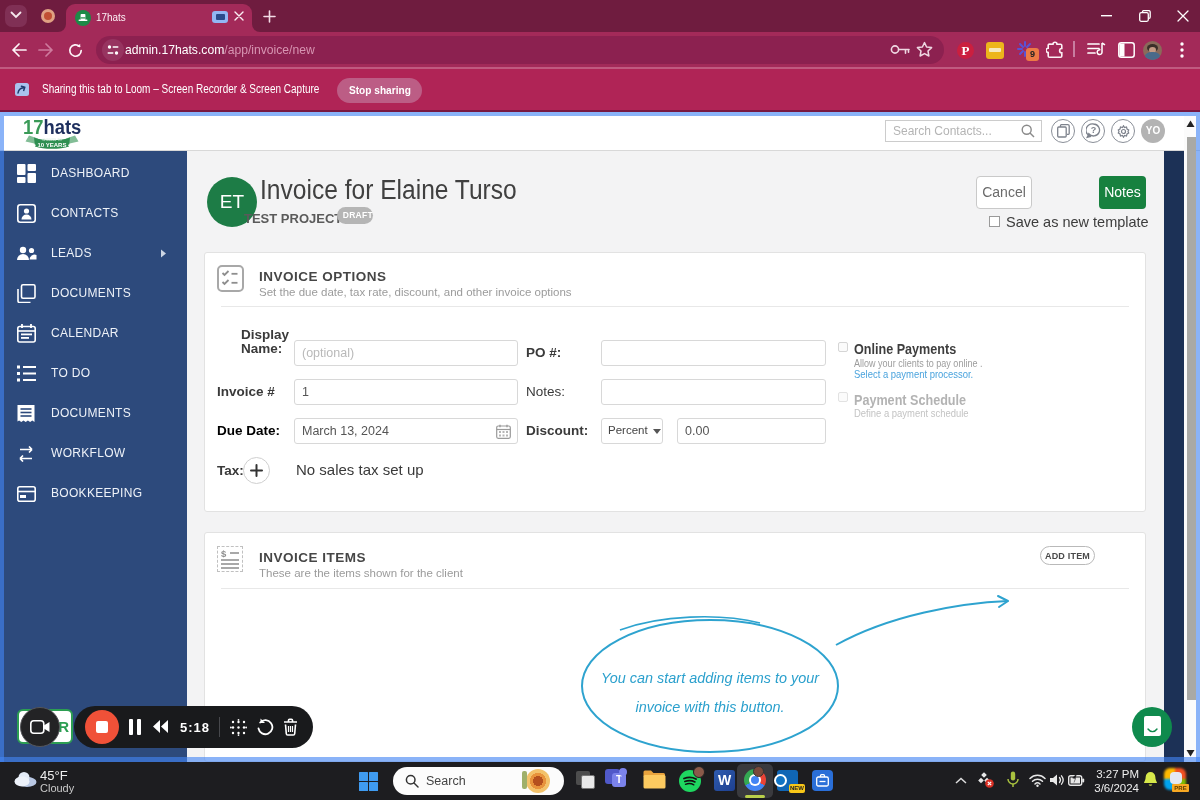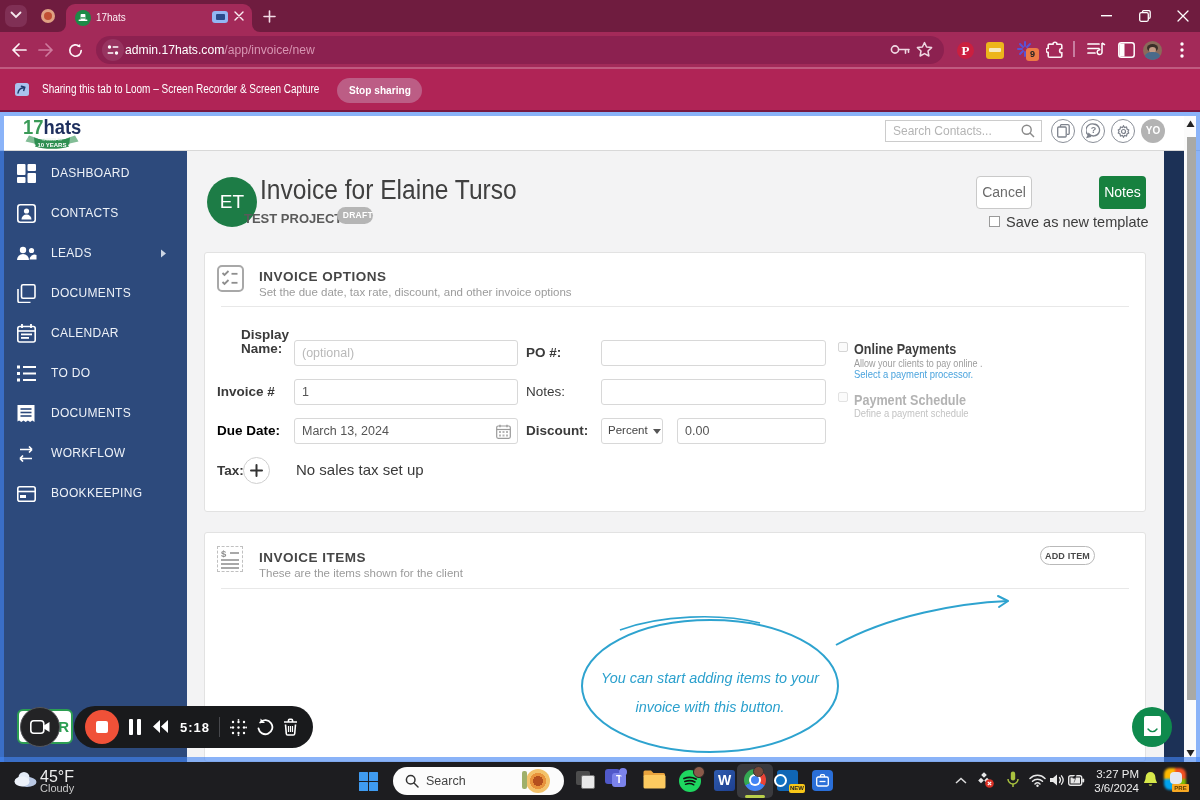--- a/index.html
+++ b/index.html
@@ -416,21 +416,21 @@
 <div class="a" style="left:0;top:116px;width:4px;height:646px;background:rgba(66,133,244,0.62);"></div>
 <div class="a" style="left:1196px;top:116px;width:4px;height:646px;background:rgba(66,133,244,0.62);"></div>
 <div class="a" style="left:0;top:757px;width:1200px;height:5px;background:rgba(66,133,244,0.62);"></div>
 
 <div class="a" style="left:0;top:762px;width:1200px;height:38px;background:#1d1d20;"></div>
 <svg class="a" style="left:14px;top:770px;" width="24" height="17" viewBox="0 0 24 17">
     <ellipse cx="13" cy="12" rx="9.5" ry="5" fill="#b9c8e4"></ellipse>
     <circle cx="10" cy="7.5" r="5.5" fill="#e4ecf8"></circle>
     <ellipse cx="8" cy="11.5" rx="7.5" ry="5" fill="#eef3fb"></ellipse>
   </svg>
-<div class="a" style="left:40px;top:768px;font-size:16px;color:#eee;">45°F</div>
+<div class="a" style="left:40px;top:768px;font-size:13px;color:#eee;">45°F</div>
 <div class="a" style="left:40px;top:782px;font-size:11px;color:#c9c9c9;">Cloudy</div>
 <div id="taskbar-center">
 
   <svg class="a" style="left:359px;top:772px;" width="19" height="19" viewBox="0 0 19 19">
       <g fill="#3f9bf0">
         <rect x="0" y="0" width="9" height="9" rx="0.5"></rect>
         <rect x="10" y="0" width="9" height="9" rx="0.5"></rect>
         <rect x="0" y="10" width="9" height="9" rx="0.5"></rect>
         <rect x="10" y="10" width="9" height="9" rx="0.5"></rect>
       </g>

